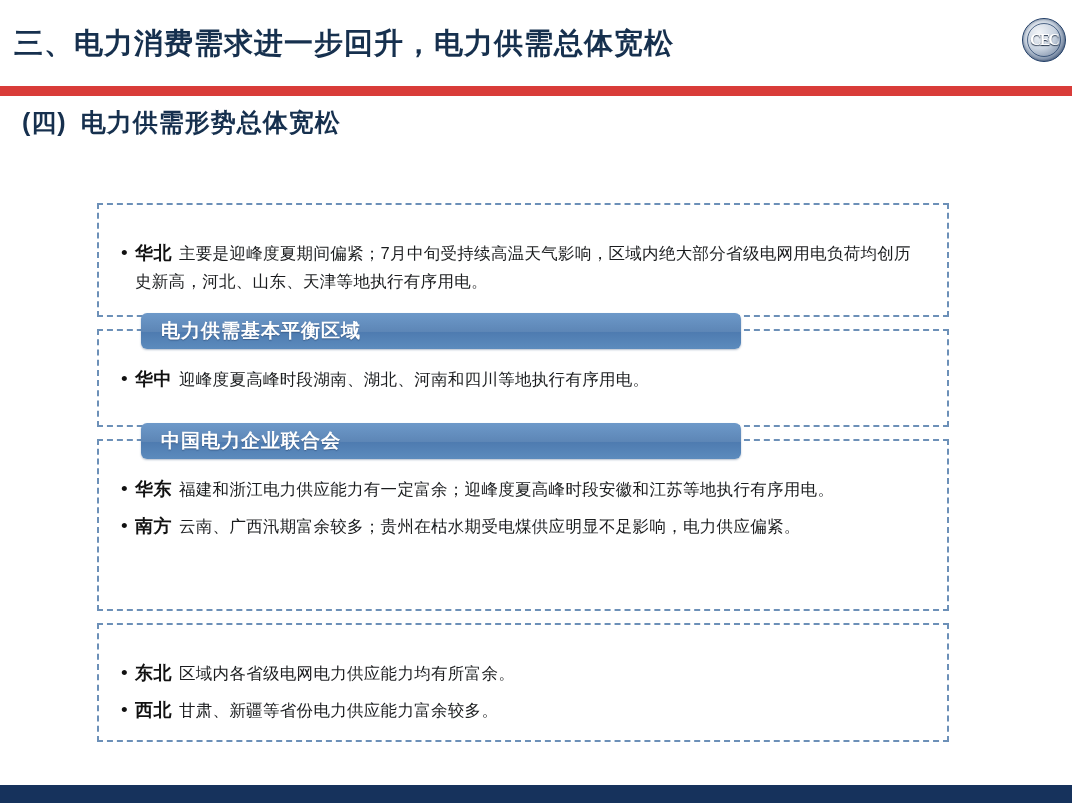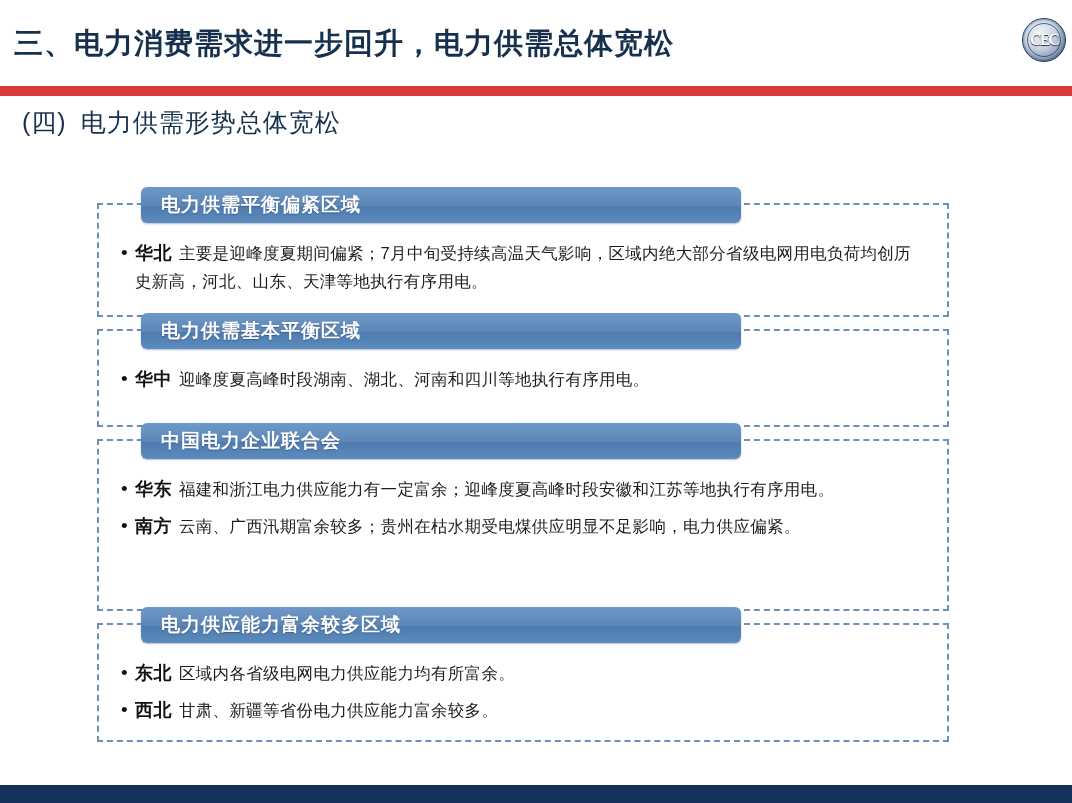--- a/index.html
+++ b/index.html
@@ -100,21 +100,21 @@
     height: 10px;
     background: #d93c39;
   }
 
   
   .section-title {
     position: absolute;
     top: 106px;
     left: 22px;
     font-size: 25px;
-    font-weight: normal;
+    font-weight: bold;
     color: #16304e;
     letter-spacing: 1px;
     white-space: nowrap;
   }
   .section-title .sec-num {
     margin-right: 14px;
   }
 
   
   .boxes {
@@ -227,23 +227,20 @@
 
 <div class="red-rule"></div>
 
 <div class="section-title">
   <span class="sec-num">(四)</span><span>电力供需形势总体宽松</span>
 </div>
 
 <div class="boxes">
 
   <div class="panel panel-1">
-    <div class="panel-head">
-      <span class="panel-head-label">电力供需平衡偏紧区域</span>
-    </div>
     <div class="panel-body">
       <div class="bullet-row">
         <span class="bullet-dot">•</span>
         <span class="bullet-content">
           <span class="bullet-region">华北</span><span class="bullet-text">主要是迎峰度夏期间偏紧；7月中旬受持续高温天气影响，区域内绝大部分省级电网用电负荷均创历史新高，河北、山东、天津等地执行有序用电。</span>
         </span>
       </div>
     </div>
   </div>
 
@@ -275,23 +272,20 @@
       <div class="bullet-row">
         <span class="bullet-dot">•</span>
         <span class="bullet-content">
           <span class="bullet-region">南方</span><span class="bullet-text">云南、广西汛期富余较多；贵州在枯水期受电煤供应明显不足影响，电力供应偏紧。</span>
         </span>
       </div>
     </div>
   </div>
 
   <div class="panel panel-4">
-    <div class="panel-head">
-      <span class="panel-head-label">电力供应能力富余较多区域</span>
-    </div>
     <div class="panel-body">
       <div class="bullet-row">
         <span class="bullet-dot">•</span>
         <span class="bullet-content">
           <span class="bullet-region">东北</span><span class="bullet-text">区域内各省级电网电力供应能力均有所富余。</span>
         </span>
       </div>
       <div class="bullet-row">
         <span class="bullet-dot">•</span>
         <span class="bullet-content">

